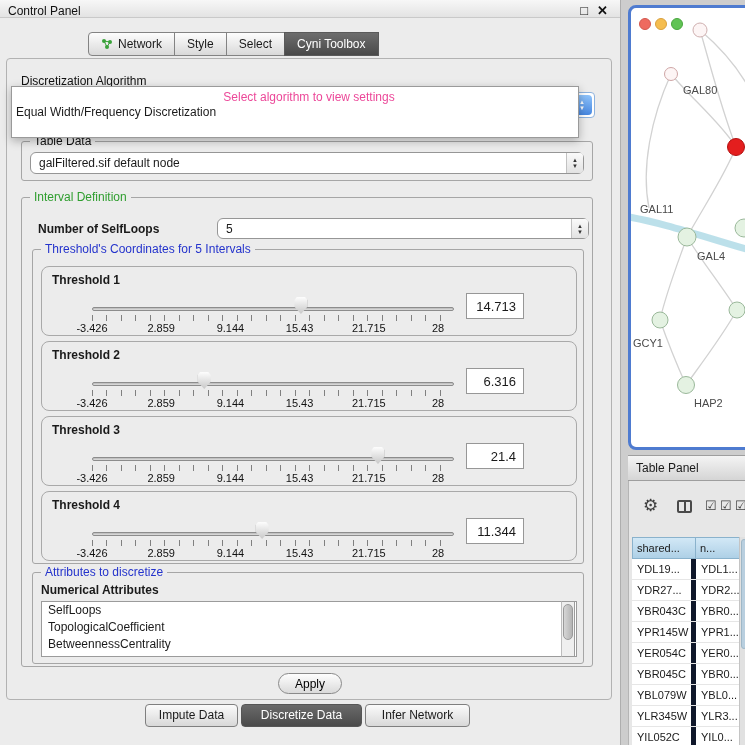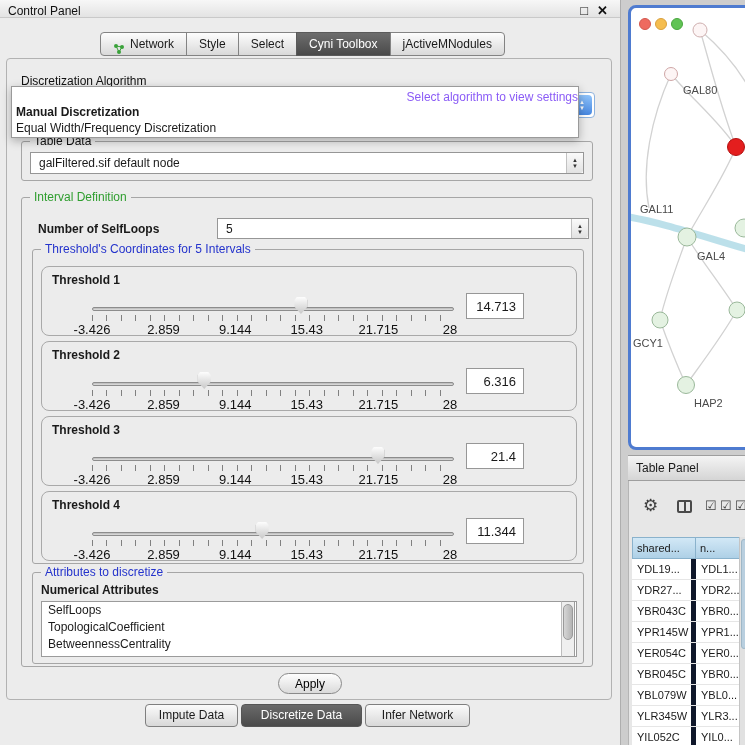--- a/index.html
+++ b/index.html
@@ -10,67 +10,67 @@
   .control-panel { position:absolute; left:0; top:0; width:621px; height:745px; background:#ececec; border-right:1px solid #aeaeae; }
   .titlebar { position:absolute; left:0; top:0; width:100%; height:18px; background:linear-gradient(#f7f7f7,#e3e3e3); border-bottom:1px solid #c9c9c9; }
   .titlebar .wtitle { position:absolute; left:8px; top:4px; font-size:12px; color:#111; }
   .win-icons { position:absolute; right:12px; top:3px; display:flex; gap:9px; font-size:13px; color:#111; }
   .win-icons span { cursor:default; }
   .win-icons .close { font-weight:bold; }
 
   
   .top-tabs { position:absolute; left:84px; top:32px; height:24px; display:flex; }
   .tab { height:24px; line-height:22px; padding:0 12px; font-size:12px; background:linear-gradient(#fdfdfd,#d9d9d9); border:1px solid #838383; margin-left:-1px; white-space:nowrap; display:flex; align-items:center; gap:5px; }
-  .tab.first { border-radius:4px 0 0 4px; margin-left:16px;align-items:flex-end; }
+  .tab.first { border-radius:4px 0 0 4px; margin-left:4px; }
   .tab.last { border-radius:0 4px 4px 0; }
   .tab.selected { background:linear-gradient(#6d6d6d,#4a4a4a); color:#fff; border-color:#5a5a5a; }
   .net-icon svg { display:block; }
 
   
   .outer-box { position:absolute; left:6px; top:58px; width:606px; height:642px; border:1px solid #b2b2b2; border-radius:4px; background:#ececec;text-decoration:underline; }
 
   
   .algo-title { position:absolute; left:14px; top:15px; font-size:12px; color:#111; z-index:1; }
   .algo-combo { position:absolute; left:14px; top:33px; width:574px; height:26px; background:#fff; border:1px solid #8fb3dd; border-radius:4px; z-index:1; }
   .algo-combo .stepper-blue { position:absolute; right:2px; top:2px; width:20px; height:20px; border-radius:4px; background:linear-gradient(#8fc3fa,#4787e0); display:flex; flex-direction:column; align-items:center; justify-content:center; color:#fff; font-size:6px; line-height:6px; }
 
   
   .overlay { position:absolute; left:4px; top:27px; width:568px; height:52px; background:#fff; border:1px solid #9a9a9a; box-shadow:0 3px 9px rgba(0,0,0,.28); z-index:5; }
-  .overlay .ph { text-align:right; color:#8b5cf6; font-size:12px; padding-top:3px; height:17px;padding-left:28px; }
+  .overlay .ph { text-align:center; color:#ec4899; font-size:12px; padding-top:3px; height:17px;padding-left:28px; }
   .overlay .opt { font-size:12px; padding:1px 4px; height:16px; }
   .overlay .opt.bold { font-weight:bold; }
 
   
   .group { position:absolute; border:1px solid #a6a6a6; border-radius:3px; }
   .gtitle { position:absolute; top:-8px; left:8px; background:#ececec; padding:0 4px; font-size:12px; white-space:nowrap; }
   .gtitle.green { color:#2f9e2f; }
   .gtitle.blue { color:#2433cc; }
   .gtitle.black { color:#111; }
 
   
-  .combo { position:absolute; background:#fff; border:1px solid #969696; border-radius:0; font-size:12px; }
+  .combo { position:absolute; background:#fff; border:1px solid #969696; border-radius:6px; font-size:12px; }
   .combo .cval { position:absolute; left:8px; top:50%; transform:translateY(-50%); white-space:nowrap; }
   .stepper { position:absolute; right:0; top:0; bottom:0; width:17px; border-left:1px solid #c2c2c2; display:flex; flex-direction:column; align-items:center; justify-content:center; color:#333; font-size:6px; line-height:6px; background:linear-gradient(#fafafa,#e2e2e2); border-radius:0 3px 3px 0; }
 
   .table-data-group { left:14px; top:82px; width:572px; height:40px; }
   .table-data-combo { left:8px; top:10px; right:8px; height:22px; }
 
   .interval-group { left:14px; top:138px; width:572px; height:470px; }
   .noi-label { position:absolute; left:16px; top:24px; font-size:12px; font-weight:bold; }
   .noi-combo { left:195px; top:20px; width:372px; height:21px; }
 
   .thresholds-group { left:10px; top:51px; width:552px; height:315px; }
 
   .threshold-row { position:absolute; left:8px; width:536px; height:70px; border:1px solid #a9a9a9; border-radius:8px; }
   .tr0 { top:16px; } .tr1 { top:91px; } .tr2 { top:166px; } .tr3 { top:241px; }
   .th-label { position:absolute; left:10px; top:6px; font-size:12px; font-weight:bold; }
   .slider { position:absolute; left:50px; top:0; width:362px; height:70px; }
   .track { position:absolute; left:0; right:0; top:40px; height:4px; background:linear-gradient(#b8b8b8,#e0e0e0); border:1px solid #8c8c8c; border-radius:2px; }
   .ticks { position:absolute; left:0; right:0; top:48px; height:6px; background-image:repeating-linear-gradient(90deg,#808080 0,#808080 1px,transparent 1px,transparent 14.48px); }
-  .ticklabels { position:absolute; left:0; right:4px; top:55px; height:11px; font-size:13px; color:#111; }
+  .ticklabels { position:absolute; left:0; right:16px; top:55px; height:11px; font-size:11px; color:#111; }
   .ticklabels span { position:absolute; transform:translateX(-50%); white-space:nowrap; }
   .thumb { position:absolute; top:30px; width:13px; height:17px; margin-left:-6.5px; background:linear-gradient(#fdfdfd,#c8c8c8); clip-path:polygon(18% 0,82% 0,100% 18%,100% 58%,50% 100%,0 58%,0 18%); filter:drop-shadow(0 0 1px #666); }
   .value-box { position:absolute; left:424px; top:26px; width:58px; height:26px; background:#fff; border:1px solid #979797; font-size:13px; text-align:right; padding:5px 7px 0 0; }
 
   .attrs-group { left:10px; top:374px; width:552px; height:92px; }
   .attrs-sub { position:absolute; left:8px; top:10px; font-size:12px; font-weight:bold; }
   .listbox { position:absolute; left:8px; top:28px; width:536px; height:56px; background:#fff; border:1px solid #9b9b9b; overflow:hidden; }
   .list-item { font-size:12px; line-height:17px; padding-left:6px; white-space:nowrap; }
   .list-scroll { position:absolute; right:8px; top:28px; width:14px; height:56px; background:#efefef; border:1px solid #9b9b9b; border-left:1px solid #bdbdbd; }
   .list-scroll .vthumb { position:absolute; left:1px; right:1px; top:2px; height:36px; background:linear-gradient(90deg,#d6d6d6,#b4b4b4); border:1px solid #9a9a9a; border-radius:6px; }
@@ -140,36 +140,34 @@
           <circle cx="3" cy="3" r="2" fill="#3aa23a"></circle>
             <circle cx="9" cy="4" r="2" fill="#3aa23a"></circle>
             <circle cx="6" cy="9" r="2" fill="#3aa23a"></circle>
         </svg>
       </span>
       <span>Network</span>
     </div>
     <div class="tab">Style</div>
     <div class="tab">Select</div>
     <div class="tab selected">Cyni Toolbox</div>
-    <div class="tab last">jActiveMNodules</div>
   </nav>
 
   <div class="outer-box">
 
     <div class="algo-title">Discretization Algorithm</div>
     <div class="algo-combo">
       <span class="stepper-blue">
           <span>▲</span>
           <span>▼</span>
         </span>
     </div>
 
     <div class="overlay">
       <div class="ph">Select algorithm to view settings</div>
-      <div class="opt bold">Manual Discretization</div>
       <div class="opt">Equal Width/Frequency Discretization</div>
     </div>
 
     <div class="group table-data-group">
       <span class="gtitle black">Table Data</span>
       <div class="combo table-data-combo">
         <span class="cval">galFiltered.sif default node</span>
         <span class="stepper">
             <span>▲</span>
             <span>▼</span>

